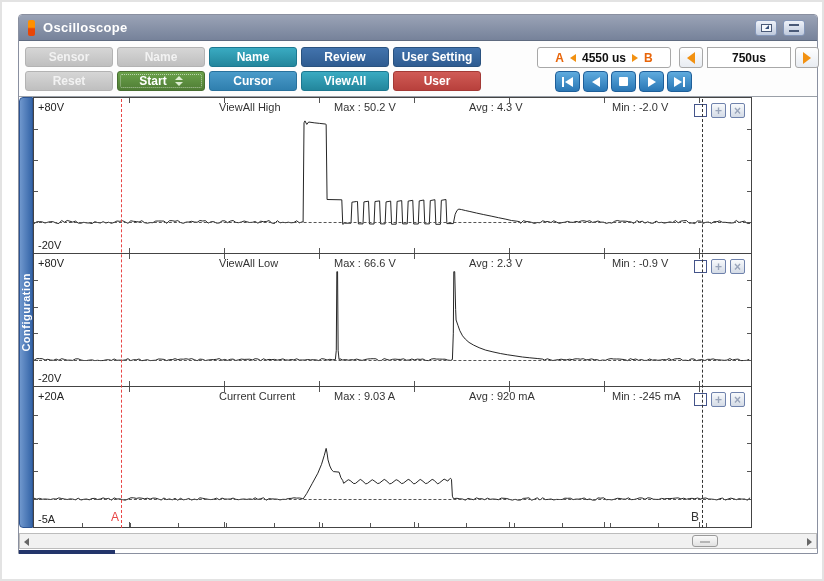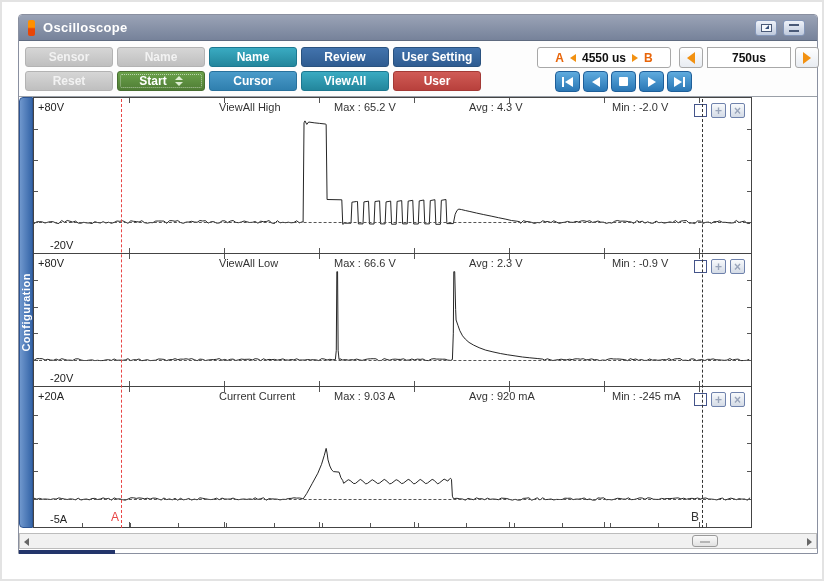--- a/index.html
+++ b/index.html
@@ -68,21 +68,21 @@
   .config-tab { position:absolute; left:0; top:0; width:14px; height:431px;
     background:linear-gradient(90deg,#6f97cd,#3565a8); border:1px solid #2d5492; border-radius:4px 0 0 4px;
     display:flex; align-items:center; justify-content:center; cursor:pointer; }
   .config-tab span { writing-mode:vertical-rl; transform:rotate(180deg); color:#fff; font-size:11px; font-weight:bold; letter-spacing:.5px; }
   .plot { position:absolute; left:14px; top:0; width:719px; height:431px; border:1px solid #444; background:#fff; }
   .panel { position:relative; width:100%; border-bottom:1px solid #444; background:#fff; overflow:hidden; }
   .panel.ch1 { height:156px; } .panel.ch2 { height:133px; } .panel.ch3 { height:140px; border-bottom:none; }
   .panel svg { position:absolute; left:0; top:0; width:100%; height:100%; }
   .zero-line { position:absolute; left:0; width:100%; border-top:1px dashed #555; }
   .vmax { position:absolute; left:4px; top:3px; font-size:11px; color:#222; }
-  .vmin { position:absolute; left:16px; bottom:2px; font-size:11px; color:#222; }
+  .vmin { position:absolute; left:4px; bottom:2px; font-size:11px; color:#222; }
   .ch-name { position:absolute; left:185px; top:3px; font-size:11px; color:#333; }
   .stat { position:absolute; top:3px; font-size:11px; color:#333; }
   .s-max { left:300px; } .s-avg { left:435px; } .s-min { left:578px; }
   .panel-ctrls { position:absolute; right:6px; top:5px; display:flex; gap:4px; align-items:center; }
   .chk { width:13px; height:13px; background:#fff; border:1px solid #44548a; }
   .mini-btn { width:15px; height:15px; border:1px solid #6f82ac; border-radius:2px;
     background:linear-gradient(#f8fafc,#d4dbe6); color:#98a4ba; font-size:12px; font-weight:bold;
     display:flex; align-items:center; justify-content:center; line-height:1; cursor:pointer; }
   .tick { position:absolute; background:#555; }
   .cursor-line { position:absolute; top:1px; height:429px; width:0; }
@@ -185,21 +185,21 @@
       <div class="plot">
 
         <div class="panel ch1">
           <svg preserveAspectRatio="none" viewBox="0 0 778 155">
               <polyline points="0.0,125.6 3.0,123.8 6.0,123.6 9.0,123.9 12.0,125.0 15.0,124.2 18.0,123.6 21.0,123.8 24.0,125.1 27.0,125.5 30.0,122.5 33.0,124.3 36.0,122.5 39.0,123.2 42.0,124.1 45.0,123.1 48.0,125.1 51.0,125.2 54.0,124.3 57.0,124.9 60.0,125.0 63.0,125.5 66.0,123.7 69.0,124.5 72.0,125.0 75.0,123.7 78.0,125.0 81.0,124.2 84.0,125.3 87.0,124.4 90.0,123.0 93.0,123.3 96.0,122.7 99.0,124.0 102.0,125.3 105.0,122.8 108.0,123.3 111.0,123.6 114.0,124.0 117.0,122.7 120.0,124.7 123.0,125.2 126.0,124.6 129.0,124.7 132.0,123.1 135.0,123.0 138.0,123.0 141.0,123.1 144.0,125.3 147.0,122.7 150.0,122.7 153.0,123.3 156.0,122.6 159.0,124.5 162.0,125.3 165.0,124.1 168.0,124.0 171.0,123.3 174.0,124.0 177.0,124.3 180.0,122.5 183.0,123.0 186.0,122.7 189.0,125.1 192.0,123.8 195.0,123.6 198.0,125.1 201.0,125.0 204.0,122.9 207.0,122.8 210.0,124.7 213.0,123.1 216.0,122.5 219.0,124.4 222.0,124.7 225.0,124.0 228.0,123.0 231.0,123.8 234.0,124.5 237.0,124.3 240.0,123.5 243.0,125.2 246.0,123.2 249.0,123.7 252.0,123.5 255.0,122.6 258.0,125.0 261.0,125.5 264.0,122.7 267.0,124.8 270.0,124.3 273.0,124.7 276.0,124.2 279.0,124.8 282.0,124.5 285.0,122.8 288.0,124.8 291.0,123.9 292.0,124.0 293.0,24.8 294.0,22.9 296.0,26.4 298.0,24.0 304.0,24.8 310.0,25.4 316.0,26.0 317.0,26.4 318.0,101.5 334.0,101.8 335.0,126.3 337.0,125.2 344.0,125.2 345.0,104.2 350.0,103.5 351.0,103.5 352.0,125.9 357.0,125.9 358.0,103.9 363.0,103.2 364.0,126.0 369.0,126.0 370.0,103.5 375.0,102.9 376.0,125.9 381.0,125.9 382.0,103.9 387.0,103.1 388.0,126.2 393.0,126.2 394.0,103.4 399.0,102.6 400.0,125.9 405.0,125.9 406.0,103.1 411.0,102.3 412.0,126.0 417.0,126.0 418.0,102.9 423.0,102.0 424.0,125.9 429.0,125.9 430.0,102.6 435.0,101.7 436.0,126.3 441.0,126.3 442.0,102.3 447.0,101.5 448.0,125.6 455.0,125.6 457.0,116.3 459.0,112.4 461.0,111.1 464.0,111.6 468.0,112.5 473.0,113.5 480.0,115.0 488.0,116.6 496.0,118.1 504.0,119.7 512.0,121.2 518.0,122.5 524.0,123.2 527.0,123.7 528.0,125.4 531.0,122.7 534.0,123.5 537.0,123.7 540.0,124.4 543.0,125.5 546.0,124.5 549.0,124.8 552.0,122.8 555.0,123.7 558.0,123.5 561.0,124.6 564.0,122.8 567.0,124.1 570.0,125.4 573.0,124.6 576.0,124.2 579.0,123.4 582.0,124.2 585.0,124.4 588.0,123.4 591.0,124.0 594.0,122.9 597.0,122.8 600.0,123.5 603.0,122.7 606.0,124.4 609.0,123.8 612.0,123.0 615.0,124.1 618.0,124.2 621.0,125.4 624.0,124.6 627.0,125.1 630.0,123.3 633.0,122.5 636.0,123.2 639.0,123.1 642.0,123.2 645.0,123.6 648.0,124.0 651.0,125.4 654.0,122.6 657.0,124.0 660.0,123.2 663.0,125.1 666.0,123.8 669.0,125.1 672.0,125.2 675.0,123.1 678.0,124.7 681.0,124.3 684.0,125.1 687.0,124.5 690.0,123.9 693.0,124.5 696.0,122.5 699.0,124.8 702.0,123.1 705.0,122.7 708.0,122.6 711.0,125.2 714.0,124.9 717.0,125.5 720.0,123.0 723.0,123.1 726.0,125.4 729.0,124.3 732.0,124.1 735.0,125.3 738.0,123.6 741.0,123.7 744.0,122.9 747.0,124.3 750.0,124.3 753.0,124.7 756.0,125.0 759.0,124.8 762.0,122.5 765.0,124.5 768.0,123.7 771.0,123.2 774.0,125.4 777.0,125.3" fill="none" stroke="#1c1c1c" stroke-width="1"></polyline>
             </svg>
           <div class="zero-line" style="top: 124px;"></div>
           <span class="vmax">+80V</span>
           <span class="vmin">-20V</span>
           <span class="ch-name">ViewAll High</span>
-          <span class="stat s-max">Max : 65.2 V</span>
+          <span class="stat s-max">Max : 50.2 V</span>
           <span class="stat s-avg">Avg : 4.3 V</span>
           <span class="stat s-min">Min : -2.0 V</span>
           <div class="panel-ctrls">
             <span class="chk"></span>
             <span class="mini-btn">+</span>
             <span class="mini-btn">×</span>
           </div>
         <div class="tick" style="left: 0px; top: 31px; width: 4px; height: 1px;"></div>
             <div class="tick" style="right: 0px; top: 31px; width: 4px; height: 1px;"></div>
             <div class="tick" style="left: 0px; top: 62px; width: 4px; height: 1px;"></div>

